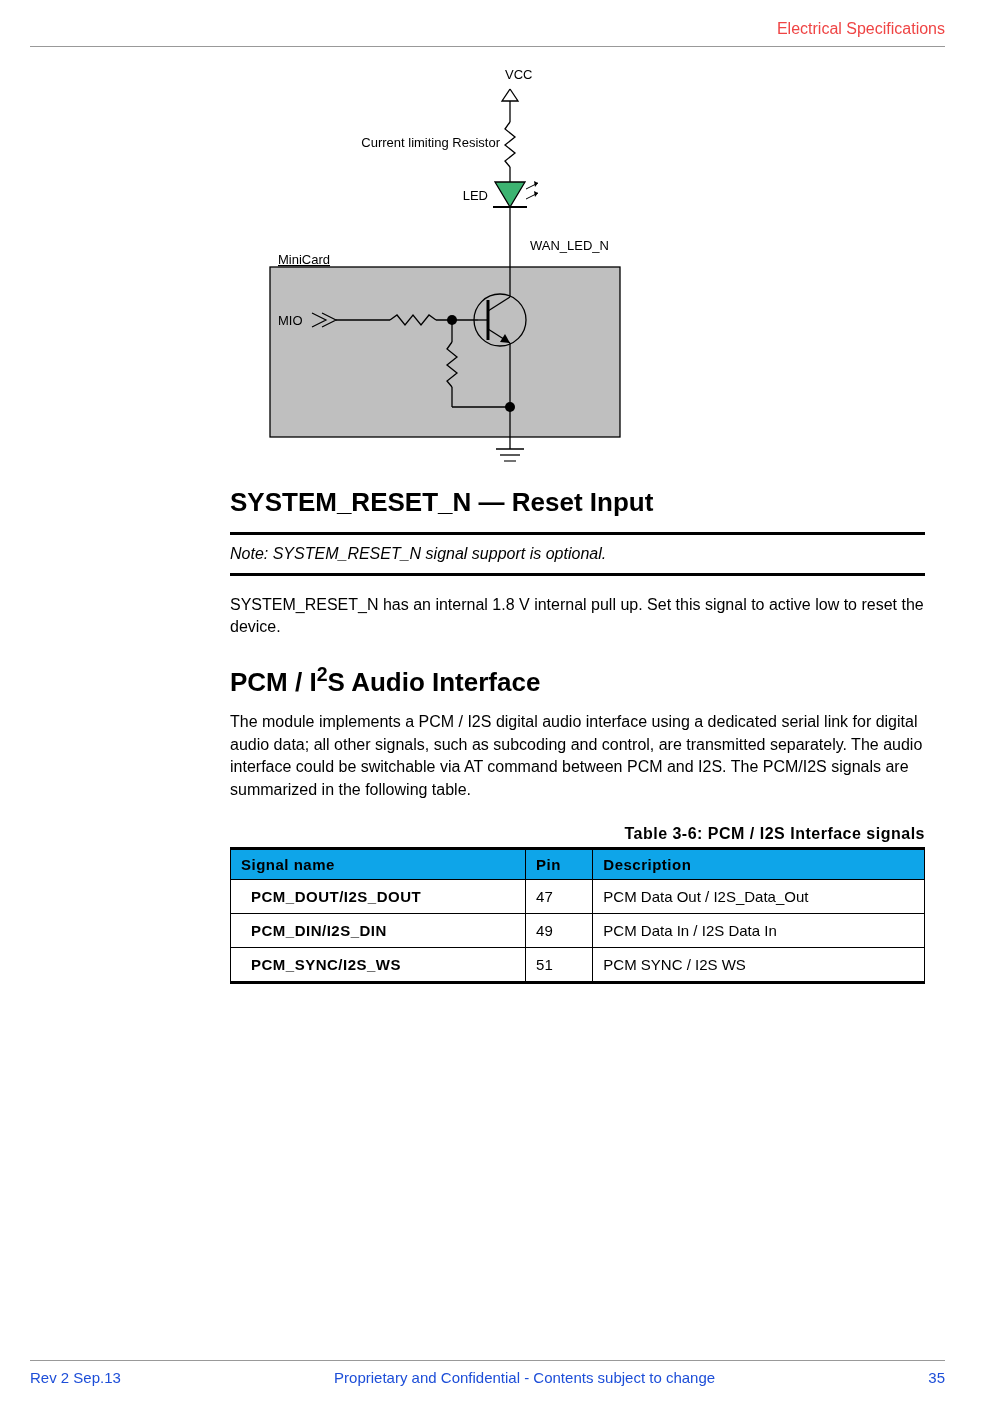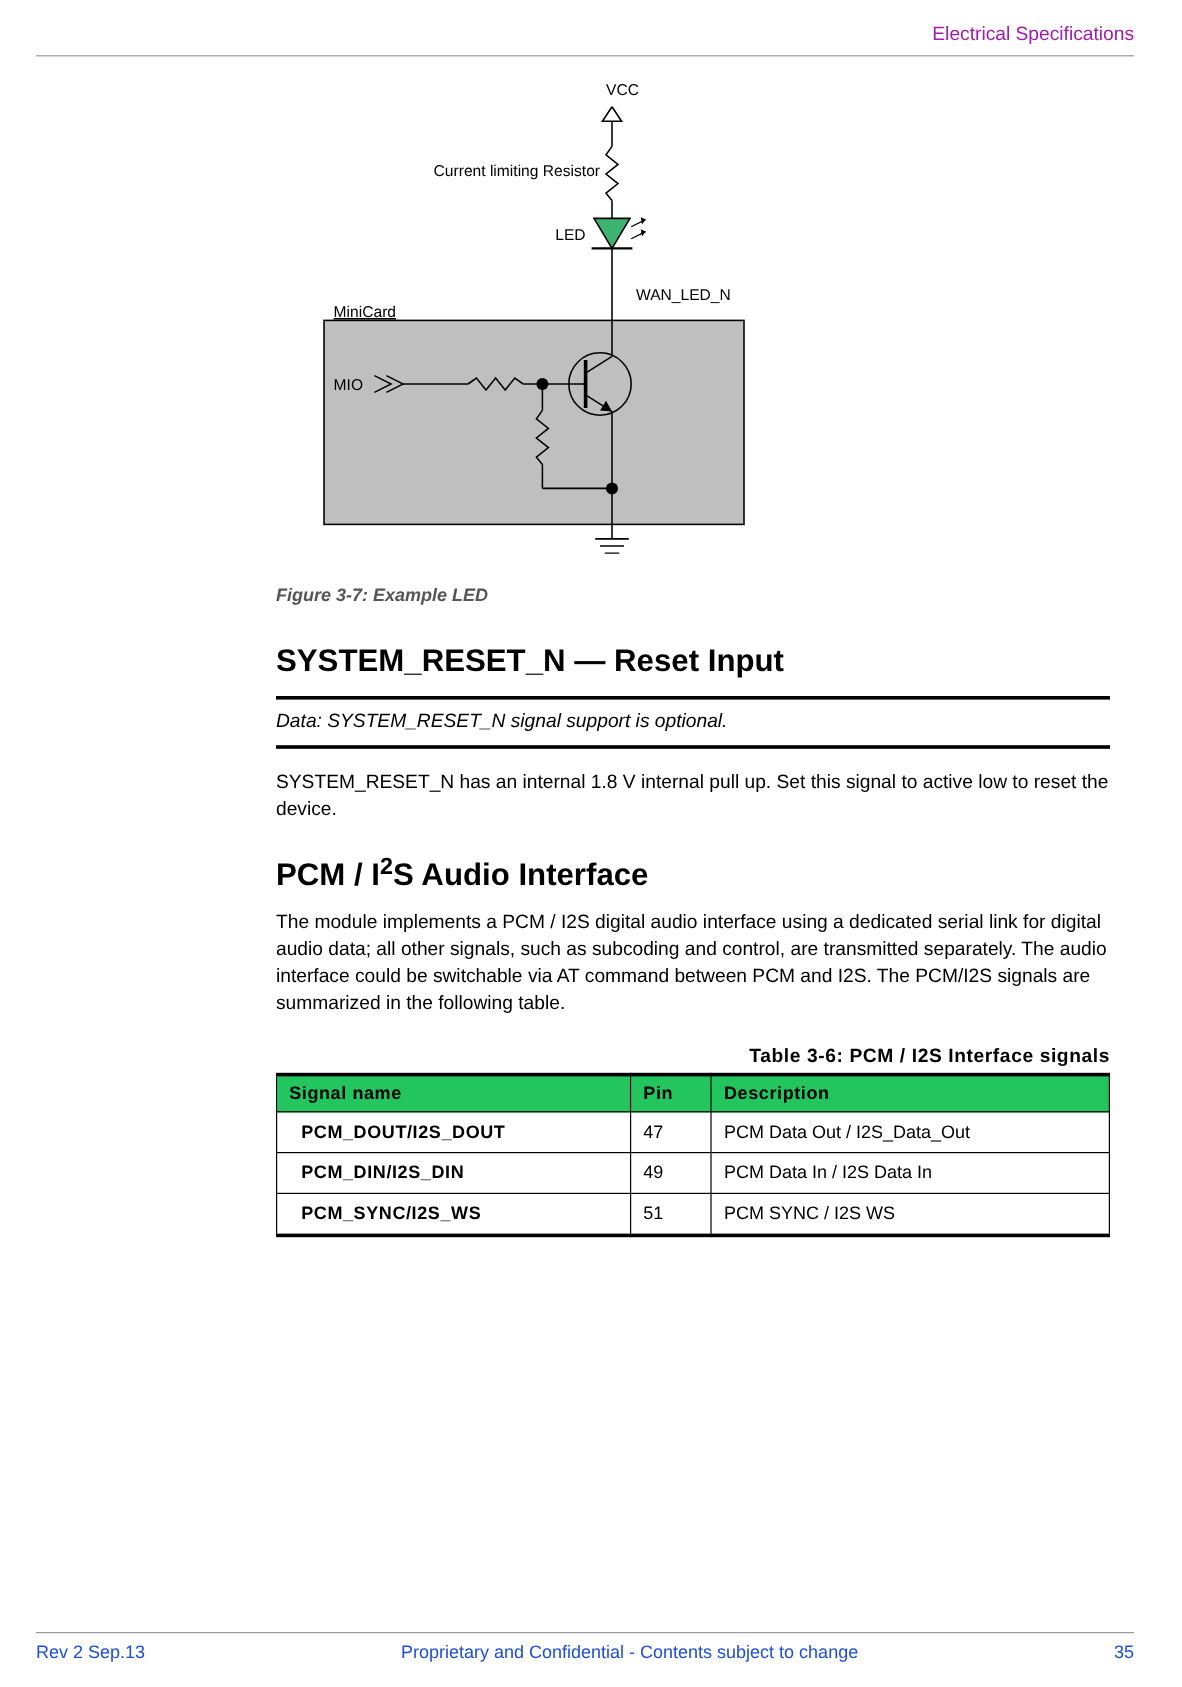--- a/index.html
+++ b/index.html
@@ -8,21 +8,21 @@
       width: 985px;
       height: 1406px;
       padding: 20px 40px 20px 30px;
       position: relative;
       color: #000;
       background: #fff;
     }
     .header {
       text-align: right;
       font-size: 16px;
-      color: #a21caf;
+      color: #ef4444;
       padding-bottom: 8px;
       border-bottom: 1px solid #999;
       margin-bottom: 20px;
     }
     .content {
       margin-left: 200px;
       margin-right: 20px;
     }
     .diagram-wrap {
       margin-bottom: 6px;
@@ -60,21 +60,21 @@
       margin-bottom: 4px;
       text-align: right;
     }
     table.sig {
       border-collapse: collapse;
       width: 100%;
       border-top: 3px solid #000;
       border-bottom: 3px solid #000;
     }
     table.sig th {
-      background: #22c55e;
+      background: #0ea5e9;
       text-align: left;
       padding: 6px 10px;
       font-size: 15px;
       letter-spacing: 0.5px;
       border: 1px solid #000;
     }
     table.sig td {
       padding: 8px 10px;
       font-size: 15px;
       border: 1px solid #000;
@@ -164,24 +164,23 @@
       <circle cx="280" cy="340" r="5" fill="#000"></circle>
       <line x1="222" y1="340" x2="280" y2="340" stroke="#000" stroke-width="1.3"></line>
 
       <line x1="280" y1="340" x2="280" y2="382" stroke="#000" stroke-width="1.3"></line>
       <line x1="266" y1="382" x2="294" y2="382" stroke="#000" stroke-width="1.5"></line>
       <line x1="270" y1="388" x2="290" y2="388" stroke="#000" stroke-width="1.3"></line>
       <line x1="274" y1="394" x2="286" y2="394" stroke="#000" stroke-width="1.1"></line>
     </svg>
   </div>
 
-  <div class="figure-caption">Figure 3-7:  Example LED</div>
 
   <h2>SYSTEM_RESET_N — Reset Input</h2>
-  <div class="note-block">Data:  SYSTEM_RESET_N signal support is optional.</div>
+  <div class="note-block">Note:  SYSTEM_RESET_N signal support is optional.</div>
   <p class="body-text">SYSTEM_RESET_N has an internal 1.8 V internal pull up. Set this signal to active low to reset the device.</p>
 
   <h2>
     <span>PCM / I</span><span class="sup">2</span><span>S Audio Interface</span>
   </h2>
   <p class="body-text">The module implements a PCM / I2S digital audio interface using a dedicated serial link for digital audio data; all other signals, such as subcoding and control, are transmitted separately. The audio interface could be switchable via AT command between PCM and I2S. The PCM/I2S signals are summarized in the following table.</p>
 
   <div class="table-title">Table 3-6:  PCM / I2S Interface signals</div>
   <table class="sig">
     <thead>

